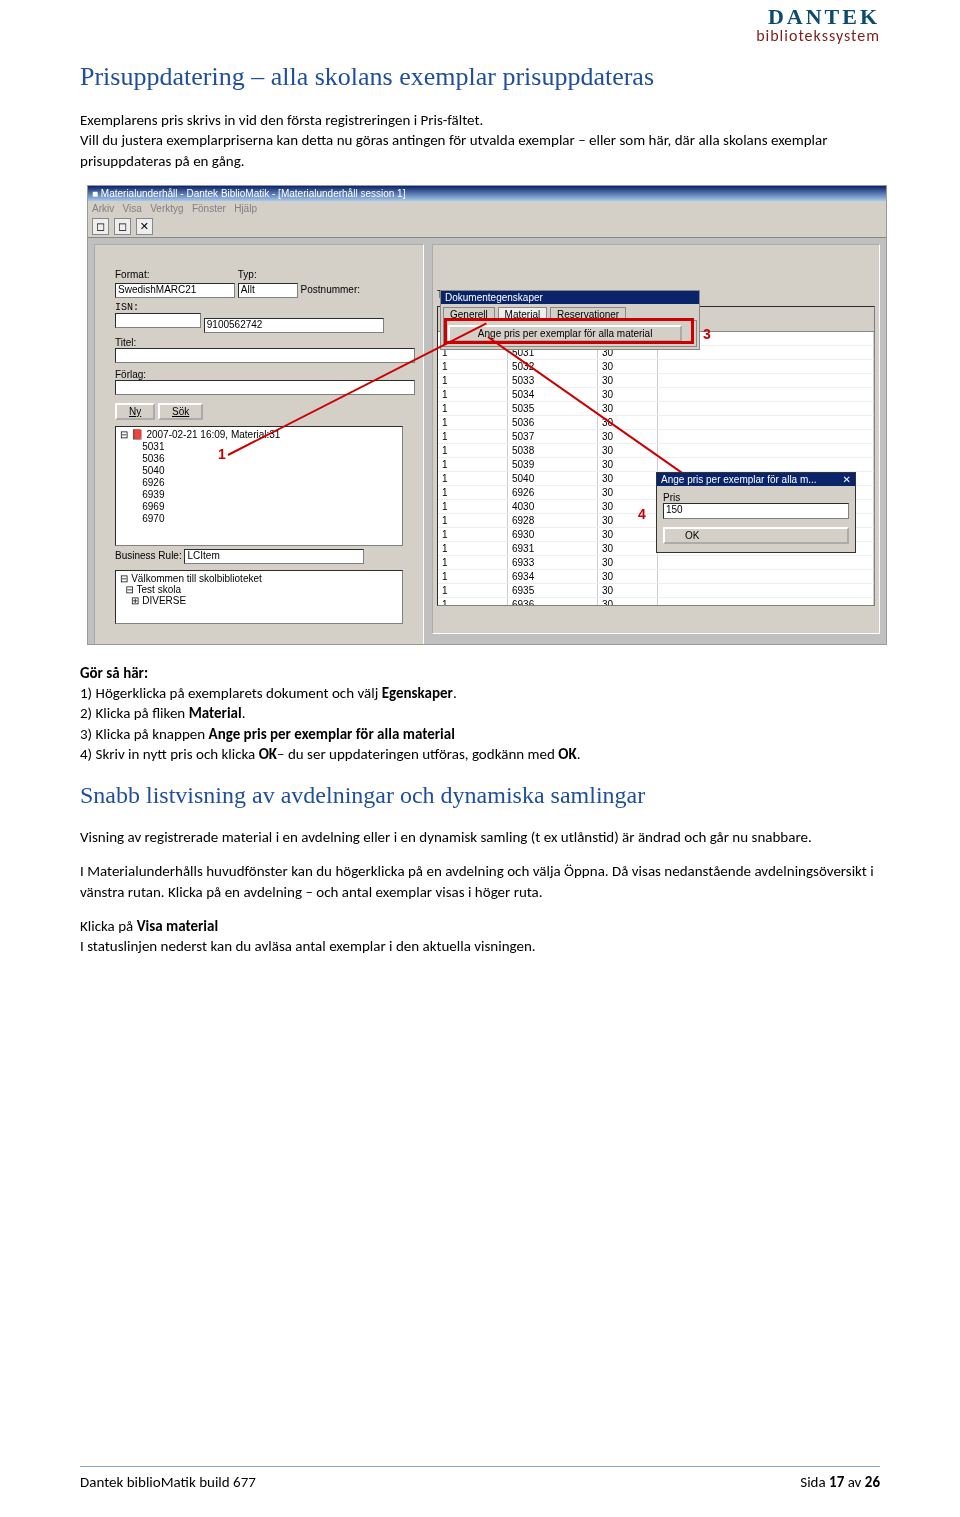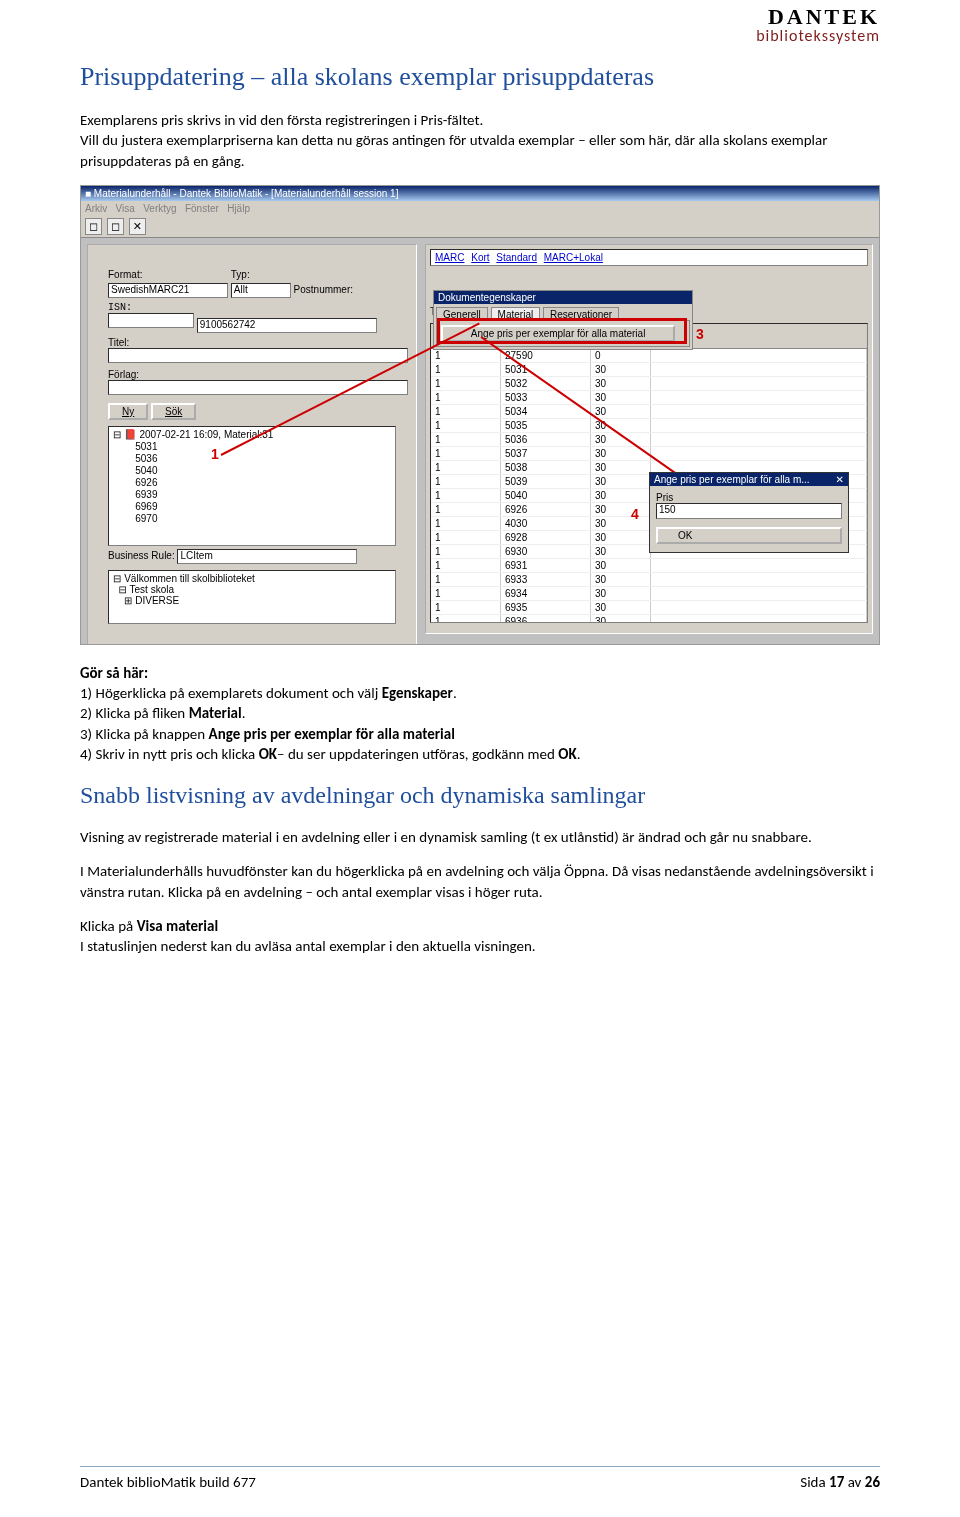--- a/index.html
+++ b/index.html
@@ -14,21 +14,21 @@
     min-height: 1517px;
   }
   .logo-block {
     position: absolute;
     top: 6px;
     right: 80px;
     text-align: right;
     line-height: 1;
   }
   .logo-main {
-    color: #000000;
+    color: #0c4a6e;
     font-weight: 700;
     font-size: 22px;
     letter-spacing: 3px;
     font-family: "Times New Roman", serif;
   }
   .logo-sub {
     color: #7f1d1d;
     font-size: 16px;
     letter-spacing: 1px;
   }
@@ -53,20 +53,21 @@
   .screenshot {
     width: 100%;
     height: 460px;
     border: 1px solid #999;
     background: #c0c0c0;
     margin-bottom: 18px;
     position: relative;
     font-family: Tahoma, sans-serif;
     font-size: 10px;
     overflow: hidden;
+    margin-left: 7px;
   }
   .titlebar {
     background: linear-gradient(#0a246a,#a6caf0);
     color:#fff;
     padding:2px 4px;
     font-size:10px;
   }
   .menubar {
     background:#d4d0c8;
     padding:2px 4px;
@@ -283,26 +284,20 @@
     <span class="fld w180">LCItem</span>
 
     <div class="subpanel">
       <div>⊟ <span>Välkommen till skolbiblioteket</span></div>
       <div>&nbsp;&nbsp;⊟ <span>Test skola</span></div>
       <div>&nbsp;&nbsp;&nbsp;&nbsp;⊞ <span>DIVERSE</span></div>
     </div>
   </div>
 
   <div class="panel-right">
-    <div class="linkstrip" style="background:#fff;border:1px inset #808080;padding:2px 4px;">
-      <a>MARC</a>
-      <a>Kort</a>
-      <a>Standard</a>
-      <a>MARC+Lokal</a>
-    </div>
 
     <div style="margin-top:40px;font-size:10px;">Totalt antal material: 31</div>
 
     <div class="table-area">
       <div class="thead">
         <div class="c1">Antal material</div>
         <div class="c2">Materialnummer</div>
         <div class="c3">Pris</div>
         <div class="c4">Set-titel</div>
       </div>

